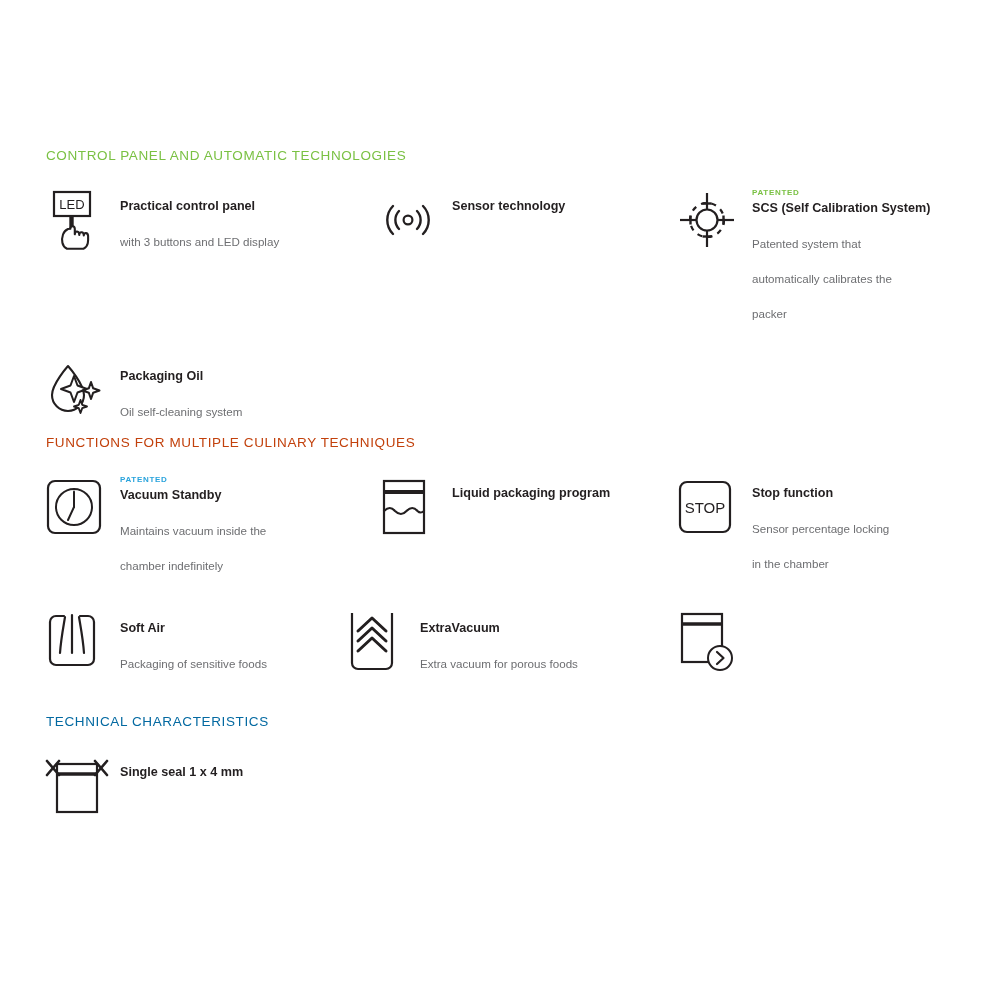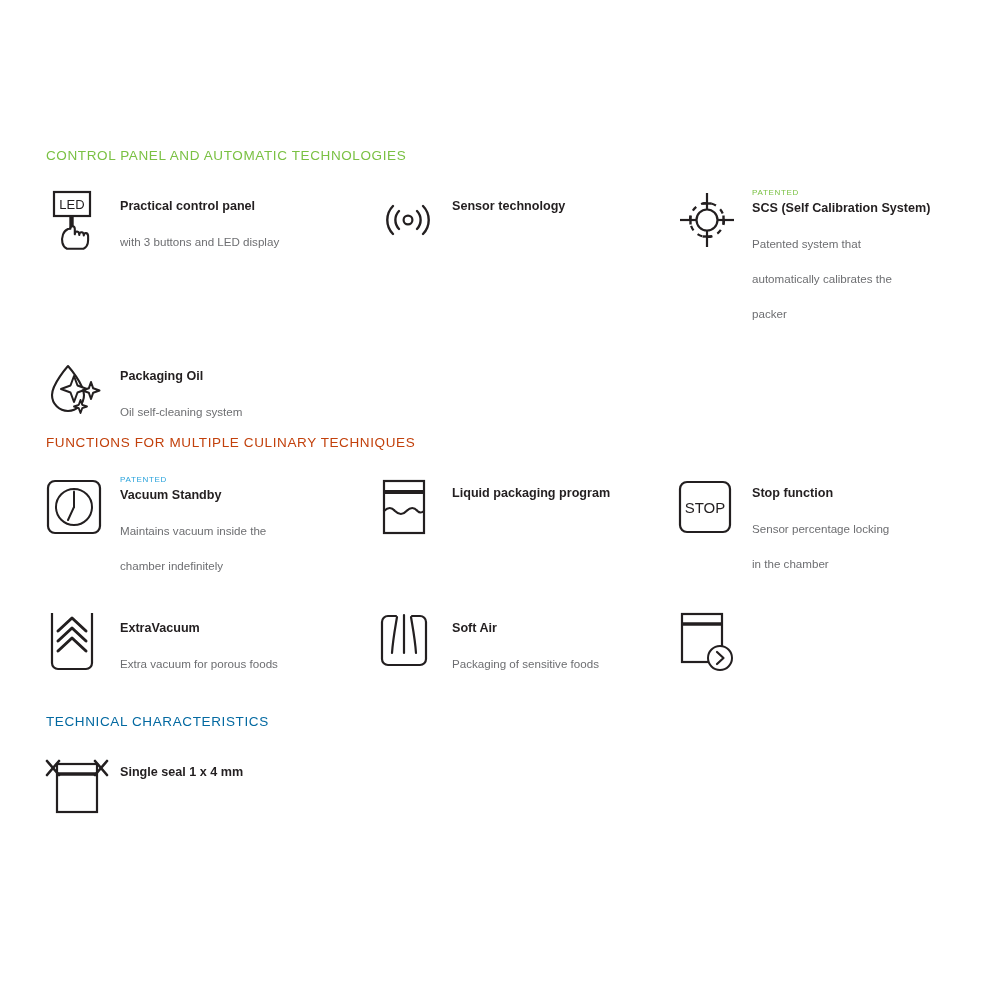--- a/index.html
+++ b/index.html
@@ -56,21 +56,21 @@
     justify-content: flex-start;
     margin-right: 12px;
   }
   .icon-wrap svg { display: block; overflow: visible; }
 
   .ftext { padding-top: 9px; }
   .ftext.has-tag { padding-top: 0px; }
 
   .tag {
     font-size: 8px;
-    font-weight: normal;
+    font-weight: bold;
     letter-spacing: 0.7px;
     text-transform: uppercase;
     margin-bottom: 3px;
     line-height: 1;
   }
   .tag-green { color: #7ac143; }
   .tag-blue  { color: #29a3dc; }
 
   .ftitle {
     font-size: 12.6px;
@@ -237,50 +237,50 @@
           <div class="fdesc">
             <span>Sensor percentage locking</span>
             <span>in the chamber</span>
           </div>
         </div>
       </div>
     </div>
 
     <div class="row row-gap">
 
+      <div class="feature col-2">
+        <div class="icon-wrap">
+          <svg width="52" height="58" viewBox="0 0 52 58">
+            <path d="M18 3 L10 3 a6 6 0 0 0 -6 6 L4 46 a6 6 0 0 0 6 6 l32 0 a6 6 0 0 0 6 -6 L48 9 a6 6 0 0 0 -6 -6 L34 3" fill="#fff" stroke="#231f20" stroke-width="2.2" stroke-linejoin="round" stroke-linecap="round"></path>
+            <path d="M26 2 L26 40" stroke="#231f20" stroke-width="2.2" stroke-linecap="round"></path>
+            <path d="M19 4 C17 16 15 26 14 40" fill="none" stroke="#231f20" stroke-width="2.2" stroke-linecap="round"></path>
+            <path d="M33 4 C35 16 37 26 38 40" fill="none" stroke="#231f20" stroke-width="2.2" stroke-linecap="round"></path>
+          </svg>
+        </div>
+        <div class="ftext">
+          <div class="ftitle">Soft Air</div>
+          <div class="fdesc">
+            <span>Packaging of sensitive foods</span>
+          </div>
+        </div>
+      </div>
+
       <div class="feature col-1">
         <div class="icon-wrap">
           <svg width="52" height="62" viewBox="0 0 52 62">
             <path d="M6 2 L6 52 a6 6 0 0 0 6 6 l28 0 a6 6 0 0 0 6 -6 L46 2" fill="#fff" stroke="#231f20" stroke-width="2.2" stroke-linejoin="round"></path>
             <path d="M12 20 L26 7 L40 20" fill="none" stroke="#231f20" stroke-width="3.0" stroke-linecap="round" stroke-linejoin="round"></path>
             <path d="M12 30 L26 17 L40 30" fill="none" stroke="#231f20" stroke-width="3.0" stroke-linecap="round" stroke-linejoin="round"></path>
             <path d="M12 40 L26 27 L40 40" fill="none" stroke="#231f20" stroke-width="3.0" stroke-linecap="round" stroke-linejoin="round"></path>
           </svg>
         </div>
         <div class="ftext">
           <div class="ftitle">ExtraVacuum</div>
           <div class="fdesc">
             <span>Extra vacuum for porous foods</span>
-          </div>
-        </div>
-      </div>
-
-      <div class="feature col-2">
-        <div class="icon-wrap">
-          <svg width="52" height="58" viewBox="0 0 52 58">
-            <path d="M18 3 L10 3 a6 6 0 0 0 -6 6 L4 46 a6 6 0 0 0 6 6 l32 0 a6 6 0 0 0 6 -6 L48 9 a6 6 0 0 0 -6 -6 L34 3" fill="#fff" stroke="#231f20" stroke-width="2.2" stroke-linejoin="round" stroke-linecap="round"></path>
-            <path d="M26 2 L26 40" stroke="#231f20" stroke-width="2.2" stroke-linecap="round"></path>
-            <path d="M19 4 C17 16 15 26 14 40" fill="none" stroke="#231f20" stroke-width="2.2" stroke-linecap="round"></path>
-            <path d="M33 4 C35 16 37 26 38 40" fill="none" stroke="#231f20" stroke-width="2.2" stroke-linecap="round"></path>
-          </svg>
-        </div>
-        <div class="ftext">
-          <div class="ftitle">Soft Air</div>
-          <div class="fdesc">
-            <span>Packaging of sensitive foods</span>
           </div>
         </div>
       </div>
 
       <div class="feature col-3">
         <div class="icon-wrap">
           <svg width="58" height="62" viewBox="0 0 58 62">
             <rect x="4" y="3" width="40" height="48" fill="#fff" stroke="#231f20" stroke-width="2.2"></rect>
             <path d="M4 13 L44 13" stroke="#231f20" stroke-width="3.6"></path>
             <circle cx="42" cy="47" r="12" fill="#fff" stroke="#231f20" stroke-width="2.0"></circle>

